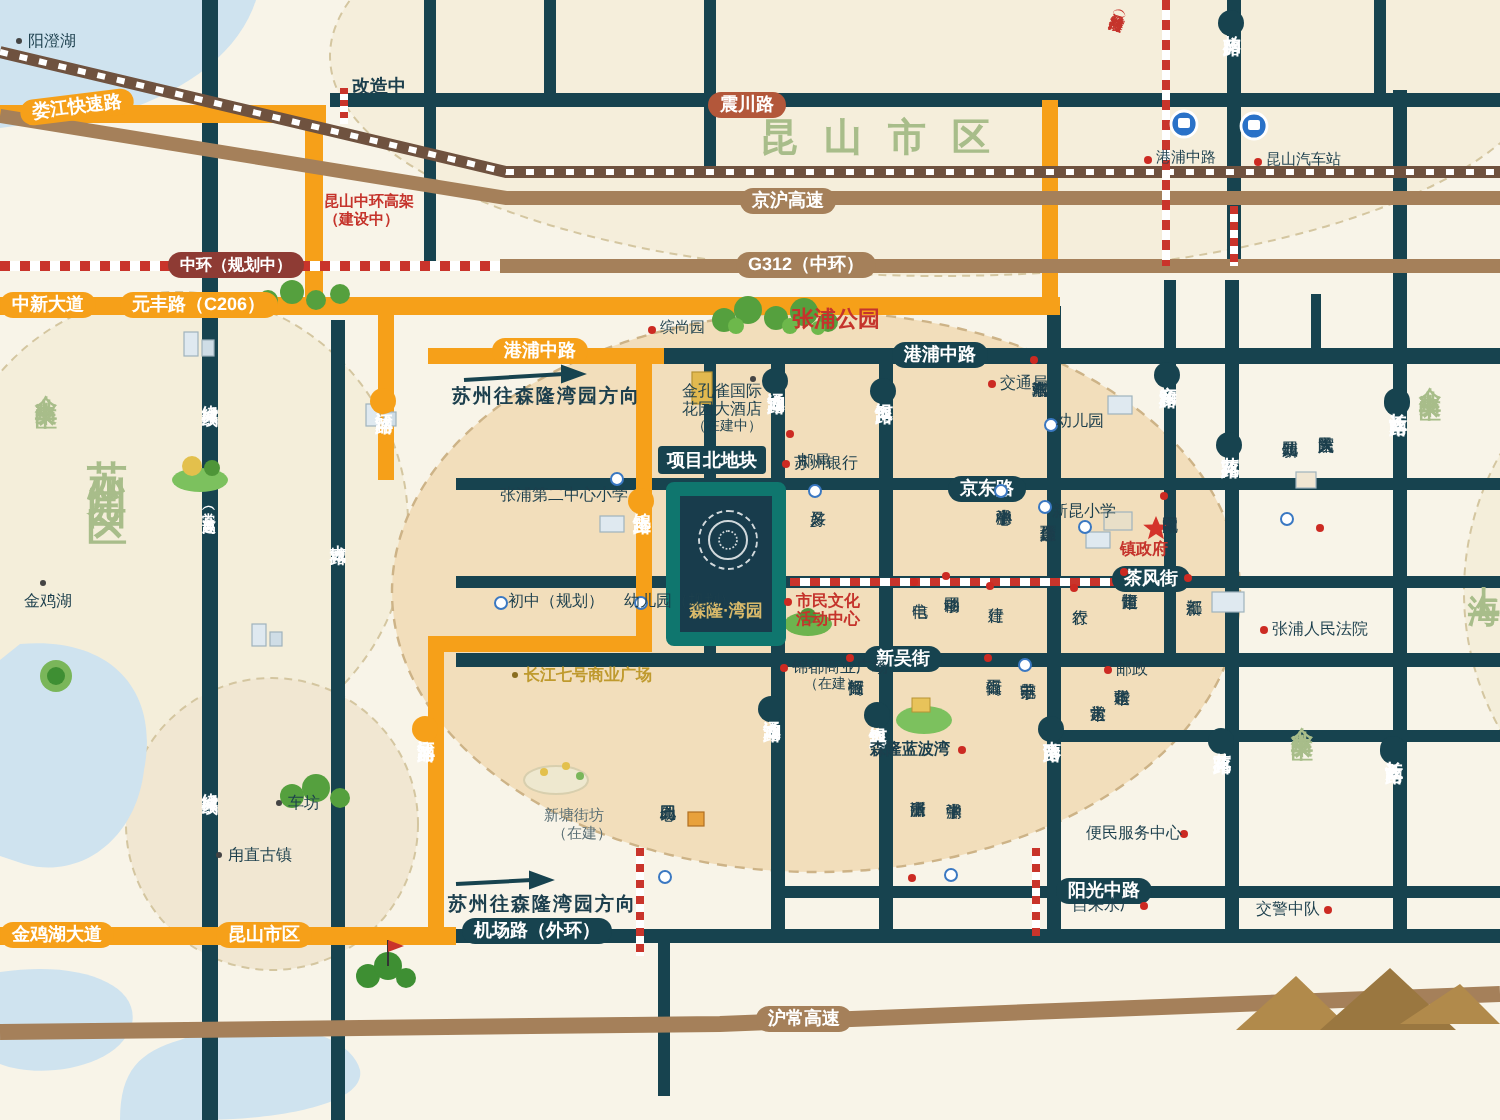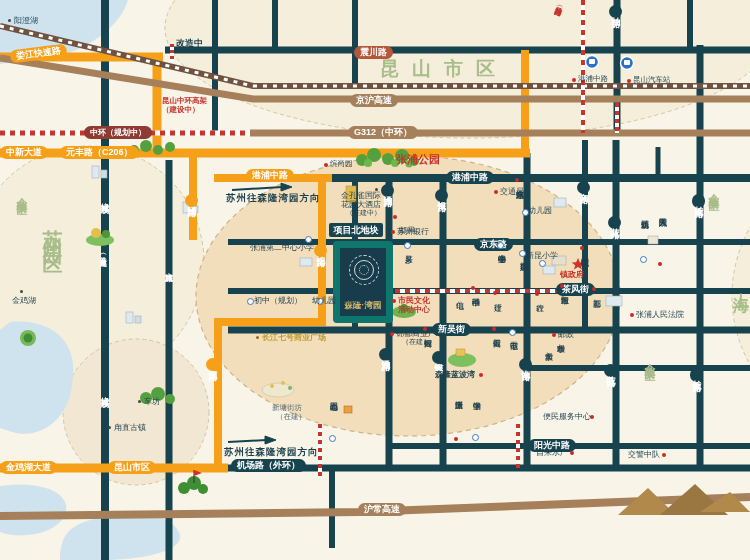--- a/index.html
+++ b/index.html
@@ -1,21 +1,21 @@
 <!DOCTYPE html>
 <html><head>
 <meta charset="utf-8">
 <style>
   html,body{margin:0;padding:0;background:#e8e4d8;font-family:"Liberation Sans","DejaVu Sans",sans-serif;}
   #map{position:relative;width:750px;height:560px;overflow:hidden;background:#f8f4e8;}
   #bg{position:absolute;left:0;top:0;}
   .lbl{position:absolute;white-space:nowrap;color:#1c3f4d;}
   .cap{height:13px;line-height:13px;padding:0 6px;border-radius:7px;color:#fff;font-size:9px;font-weight:bold;text-align:center;}
   .cap.or{background:#f6a019;}
-  .cap.br{background:#a5805a;}
+  .cap.br{background:#a5805a;margin-left:20px;}
   .cap.nv{background:#17434f;}
   .cap.mr{background:#8e3b34;}
   .cap.rd{background:#b3573a;}
   .cap.v{writing-mode:vertical-rl;text-orientation:upright;width:13px;height:auto;padding:5px 0;line-height:13px;letter-spacing:1px;}
   .onroad{writing-mode:vertical-rl;text-orientation:upright;color:#fff;font-size:8px;font-weight:bold;letter-spacing:1px;}
   .poi{font-size:8px;text-align:center;}
   .v{writing-mode:vertical-rl;text-orientation:upright;}
   .red{color:#c5342c;}
   .bold{font-weight:bold;}
   .gold{color:#bf9a2e;}

